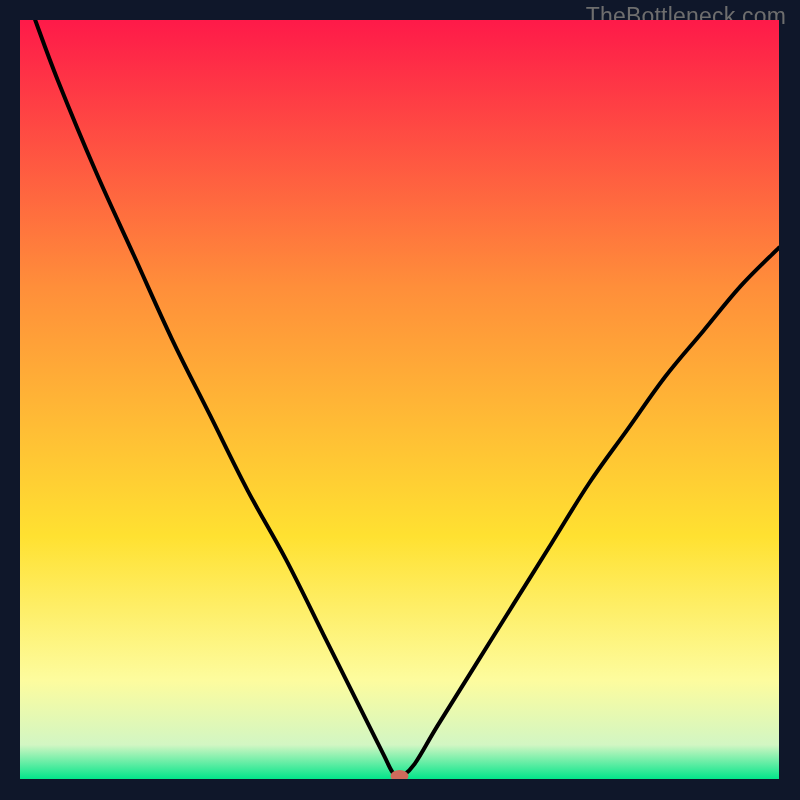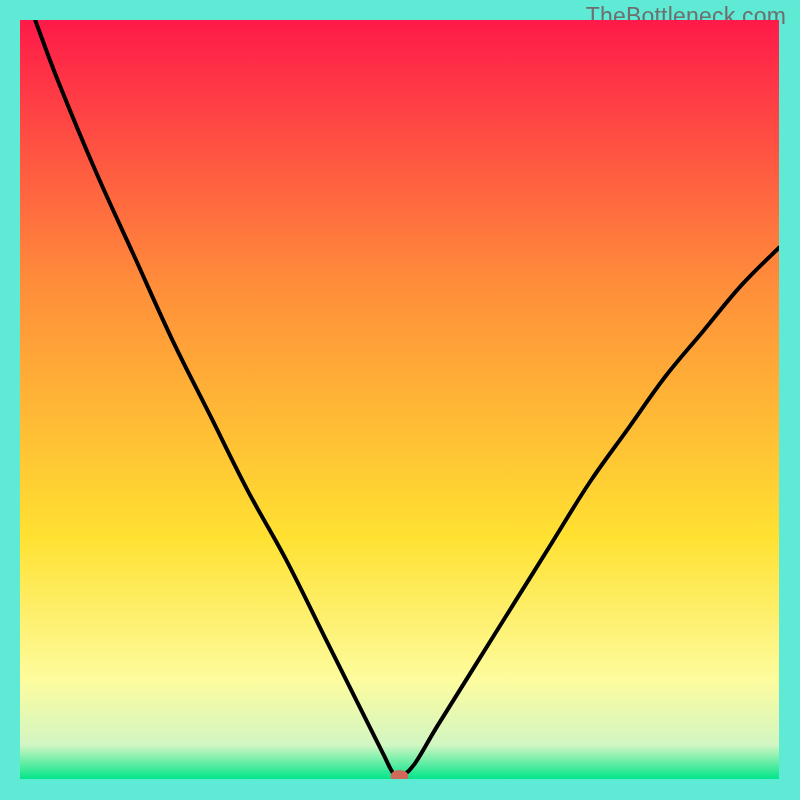--- a/index.html
+++ b/index.html
@@ -7,21 +7,21 @@
     padding: 0;
     width: 800px;
     height: 800px;
     background: #000;
     overflow: hidden;
   }
   .frame {
     position: relative;
     width: 800px;
     height: 800px;
-    background: #5eead4;
+    background: #0f172a;
   }
   .watermark {
     position: absolute;
     top: 3px;
     right: 14px;
     color: #6e6e6e;
     font-family: Arial, Helvetica, sans-serif;
     font-size: 23px;
     letter-spacing: 0.2px;
     user-select: none;

